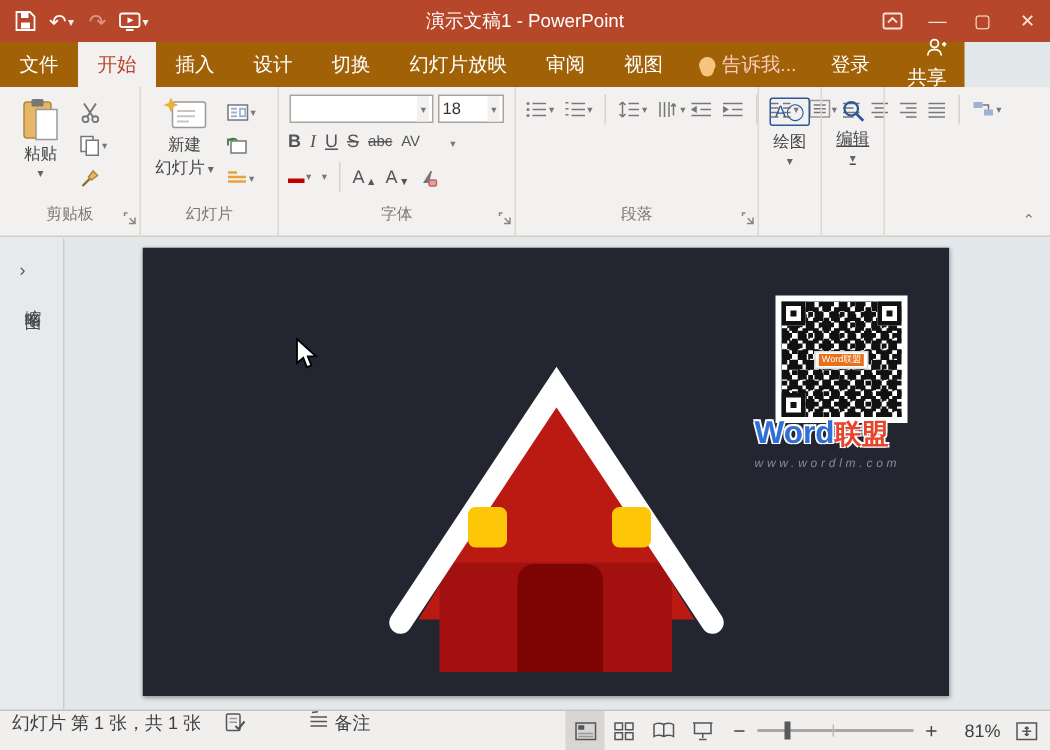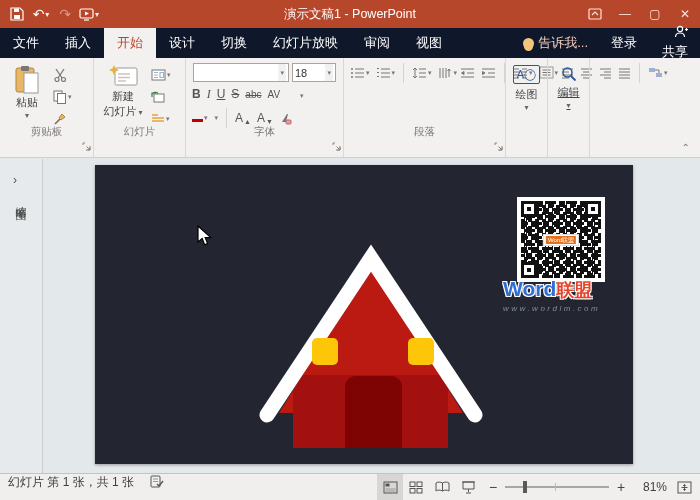--- a/index.html
+++ b/index.html
@@ -16,37 +16,37 @@
   .qbtn svg { display:block; }
   .qcar { font-size:8px; margin-left:1px; opacity:.9; }
   .dim { opacity:.45; }
   .wtitle { position:absolute; left:0; right:0; text-align:center; font-size:12.5px;
     color:#fff; pointer-events:none; }
   .wctrls { margin-left:auto; display:flex; height:28px; }
   .wbtn { width:30px; height:28px; display:flex; align-items:center; justify-content:center;
     font-size:12px; color:#fce3da; }
 
   
-  .tabrow { position:absolute; left:0; top:28px; width:700px; height:30px;
-    background:#0f172a; display:flex; align-items:stretch; color:#fff; font-size:13px; }
+  .tabrow { position:absolute; left:0; top:28px; width:643px; height:30px;
+    background:#a16207; display:flex; align-items:stretch; color:#fff; font-size:13px; }
   .tab { padding:0 13px; display:flex; align-items:center; }
   .tab.active { background:#f3f1f0; color:#B7472A; }
   .tabspacer { flex:1; }
   .tab-right { display:flex; align-items:center; }
   .tellme { color:#f6cdbf; display:flex; align-items:center; gap:4px; padding:0 10px; }
   .bulb { width:11px; height:11px; border-radius:50%; background:#f5c57e;
     box-shadow:0 3px 0 -1px #f5c57e; }
   .share { display:flex; align-items:flex-end; gap:5px; padding:0 12px;flex-direction:column; }
 
   
   .ribbon { position:absolute; left:0; top:58px; width:700px; height:100px;
     background:#f3f1f0; border-bottom:1px solid #d4cec9; display:flex; }
   .rgroup { position:relative; height:100%; border-right:1px solid #ddd7d2;
     padding:3px 3px 16px 3px; display:flex; align-items:flex-start; }
-  .rlabel { position:absolute; bottom:18px; left:0; right:0; text-align:center;
+  .rlabel { position:absolute; bottom:7px; left:0; right:0; text-align:center;
     font-size:10.5px; color:#7e7874; }
   .launcher { position:absolute; right:2px; bottom:2px; }
   .bigbtn { height:80px; width:48px; display:flex; flex-direction:column; align-items:center;
     justify-content:flex-start; font-size:11px; color:#444; text-align:center; padding-top:4px; }
   .bigbtn .car { font-size:8px; color:#666; margin-top:1px; }
   .smallcol { display:flex; flex-direction:column; gap:4px; padding:5px 2px; }
   .ib { display:flex; align-items:center; gap:1px; height:18px; color:#666; }
   .car8 { font-size:7px; color:#777; }
   .combo { height:19px; background:#fff; border:1px solid #aaa49f; display:flex;
     align-items:center; font-size:11px; color:#333; padding:0 2px; }
@@ -150,22 +150,22 @@
           </svg>
       </div>
       <div class="wbtn">—</div>
       <div class="wbtn">▢</div>
       <div class="wbtn">✕</div>
     </div>
   </div>
 
   <div class="tabrow">
     <div class="tab">文件</div>
+    <div class="tab active">开始</div>
     <div class="tab">插入</div>
-    <div class="tab active">开始</div>
     <div class="tab">设计</div>
     <div class="tab">切换</div>
     <div class="tab">幻灯片放映</div>
     <div class="tab">审阅</div>
     <div class="tab">视图</div>
     <div class="tabspacer"></div>
     <div class="tab-right">
       <div class="tab tellme">
         <span class="bulb"></span>
         <span>告诉我...</span>
@@ -490,20 +490,26 @@
     <div class="sb-item">
       <span>幻灯片 第 1 张，共 1 张</span>
     </div>
     <div class="sb-item">
       <svg width="14" height="14" viewBox="0 0 14 14">
           <rect x="1" y="2" width="9" height="11" rx="1" fill="none" stroke="#555"></rect>
           <path d="M3 5h5M3 7.5h5" stroke="#999"></path>
           <path d="M7 10l2 2 4-5" fill="none" stroke="#555" stroke-width="1.4"></path>
         </svg>
     </div>
+    <div class="sb-item" style="margin-left:26px;">
+      <svg width="13" height="11" viewBox="0 0 13 11">
+          <path d="M2 1l4-0.5M1 4h11M1 7h11M1 10h11" stroke="#555" fill="none"></path>
+        </svg>
+      <span>备注</span>
+    </div>
 
     <div class="sb-right">
       <div class="viewbtn active">
         <svg width="15" height="13" viewBox="0 0 15 13">
             <rect x="1" y="1" width="13" height="11" fill="none" stroke="#555"></rect>
             <rect x="2.5" y="2.5" width="4" height="3" fill="#555"></rect>
             <path d="M2.5 8h10M2.5 10h10" stroke="#999"></path>
           </svg>
       </div>
       <div class="viewbtn">

